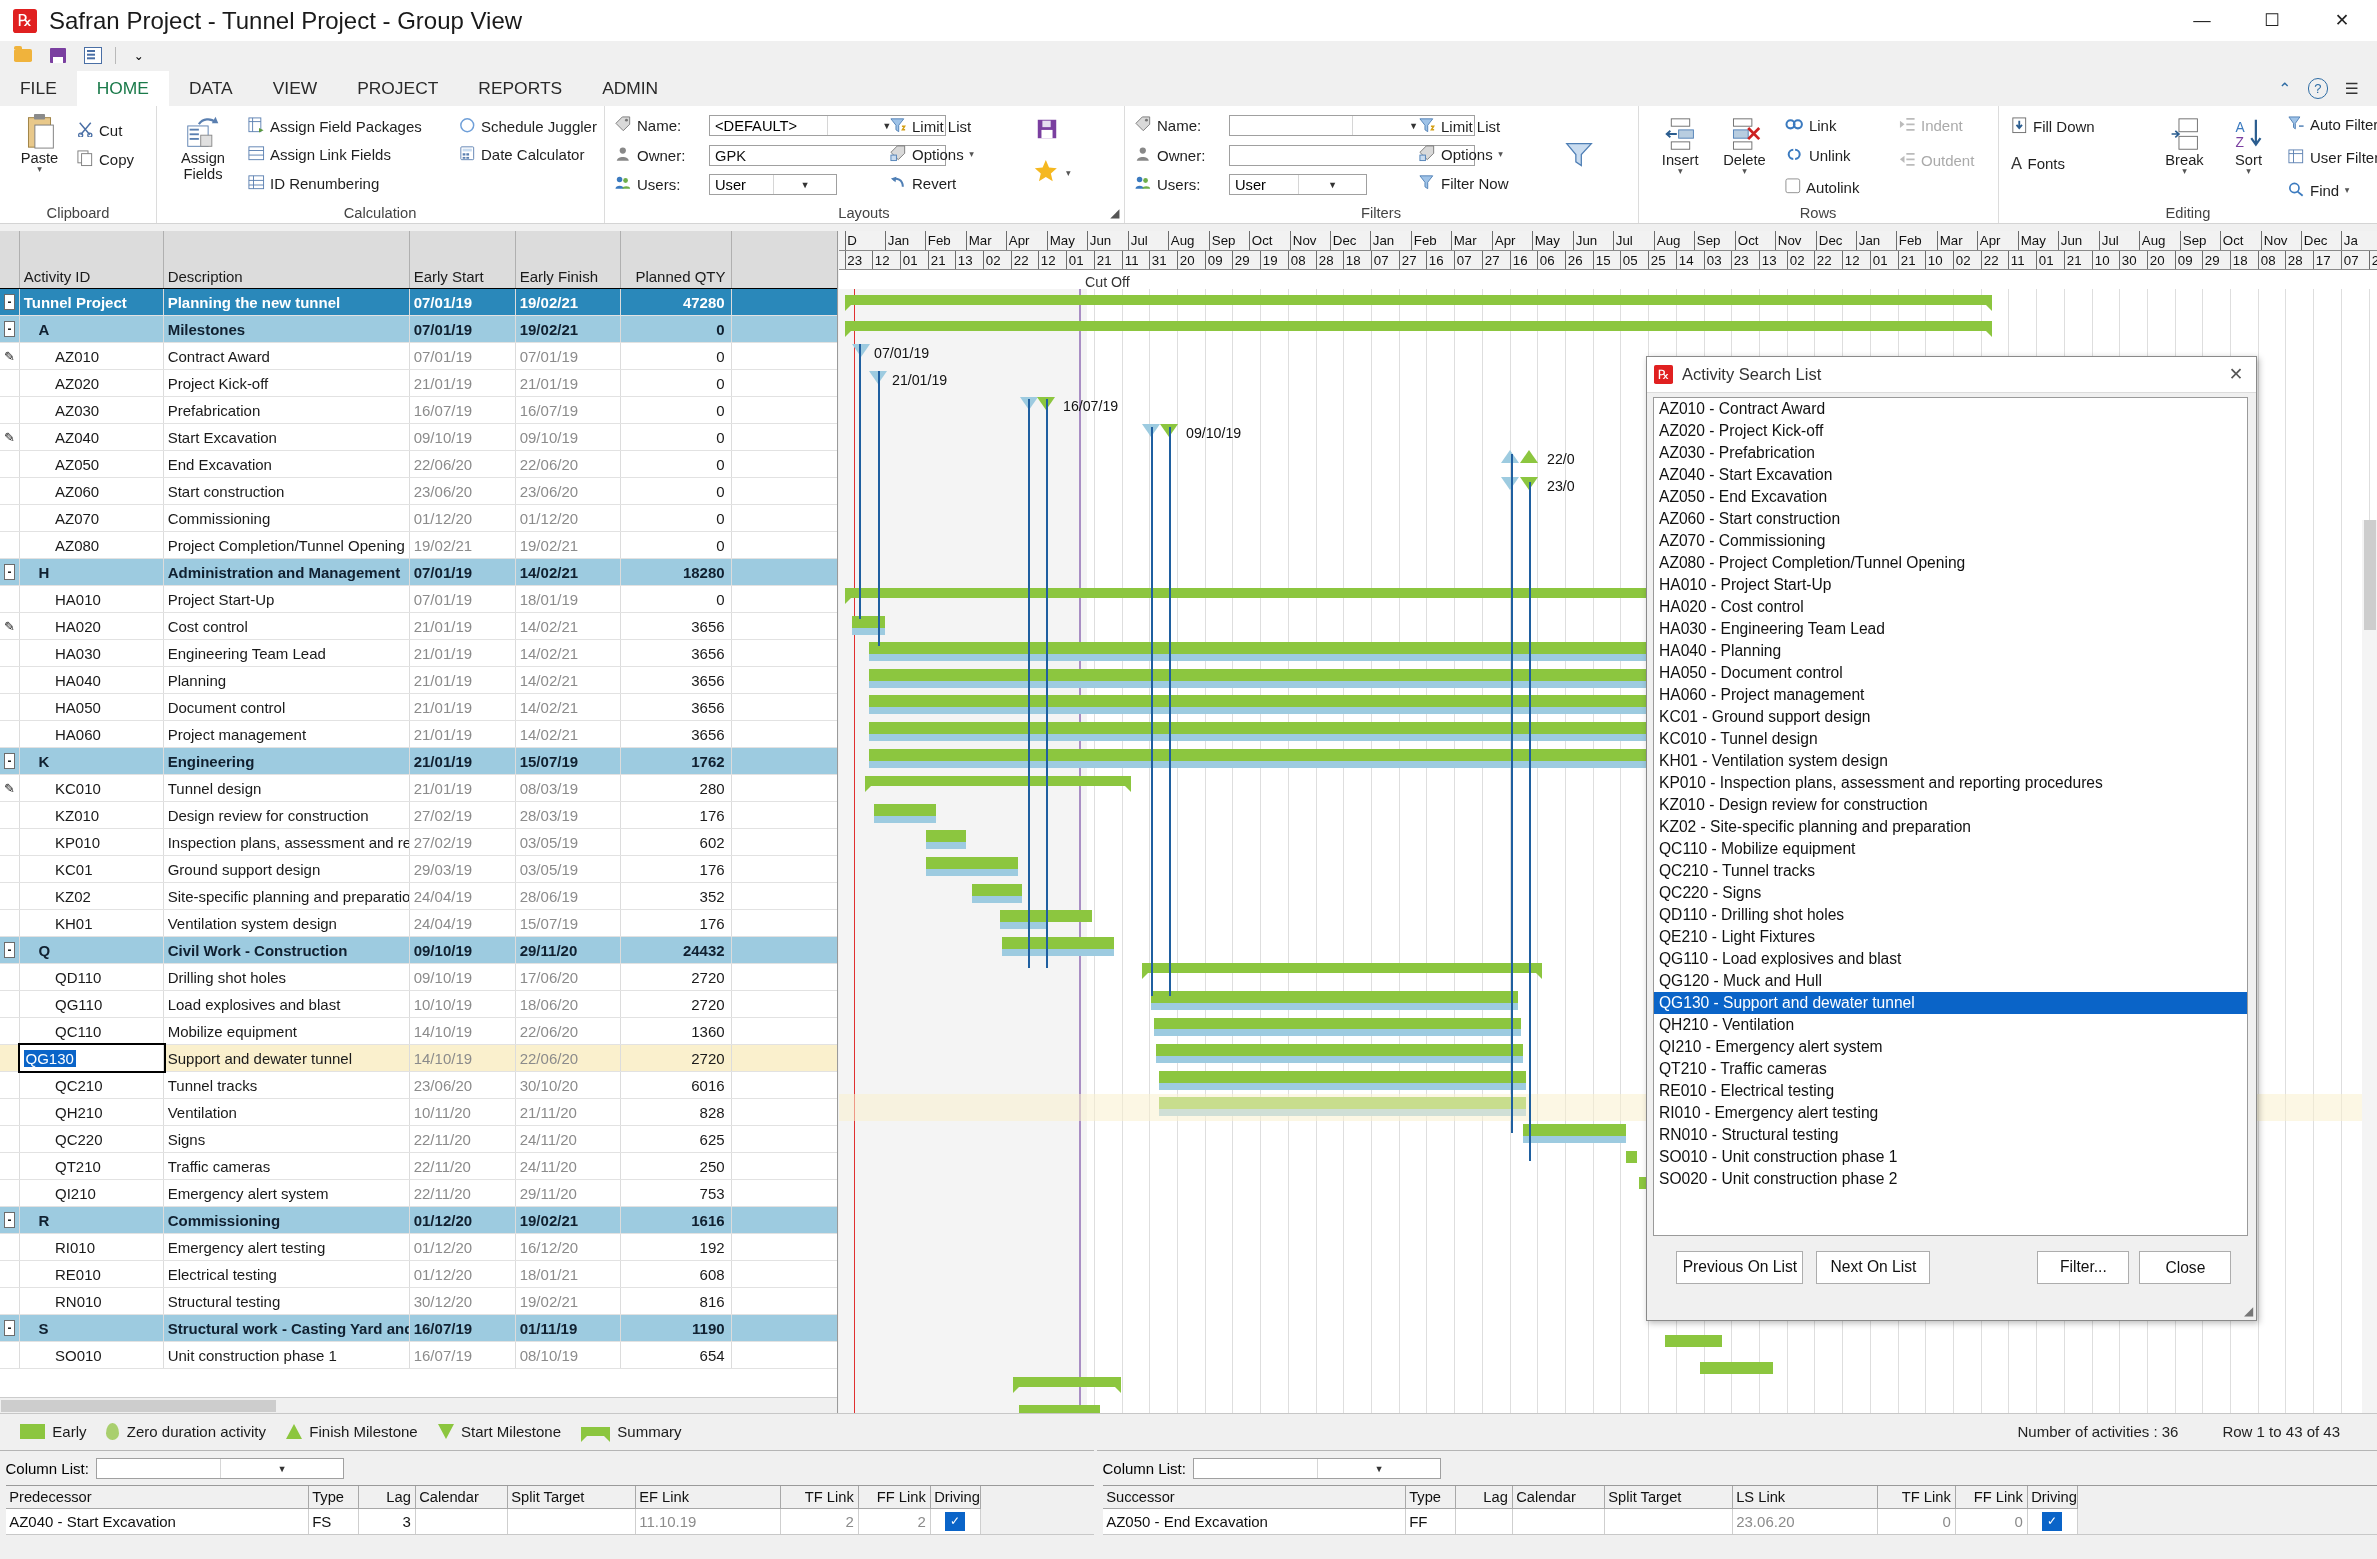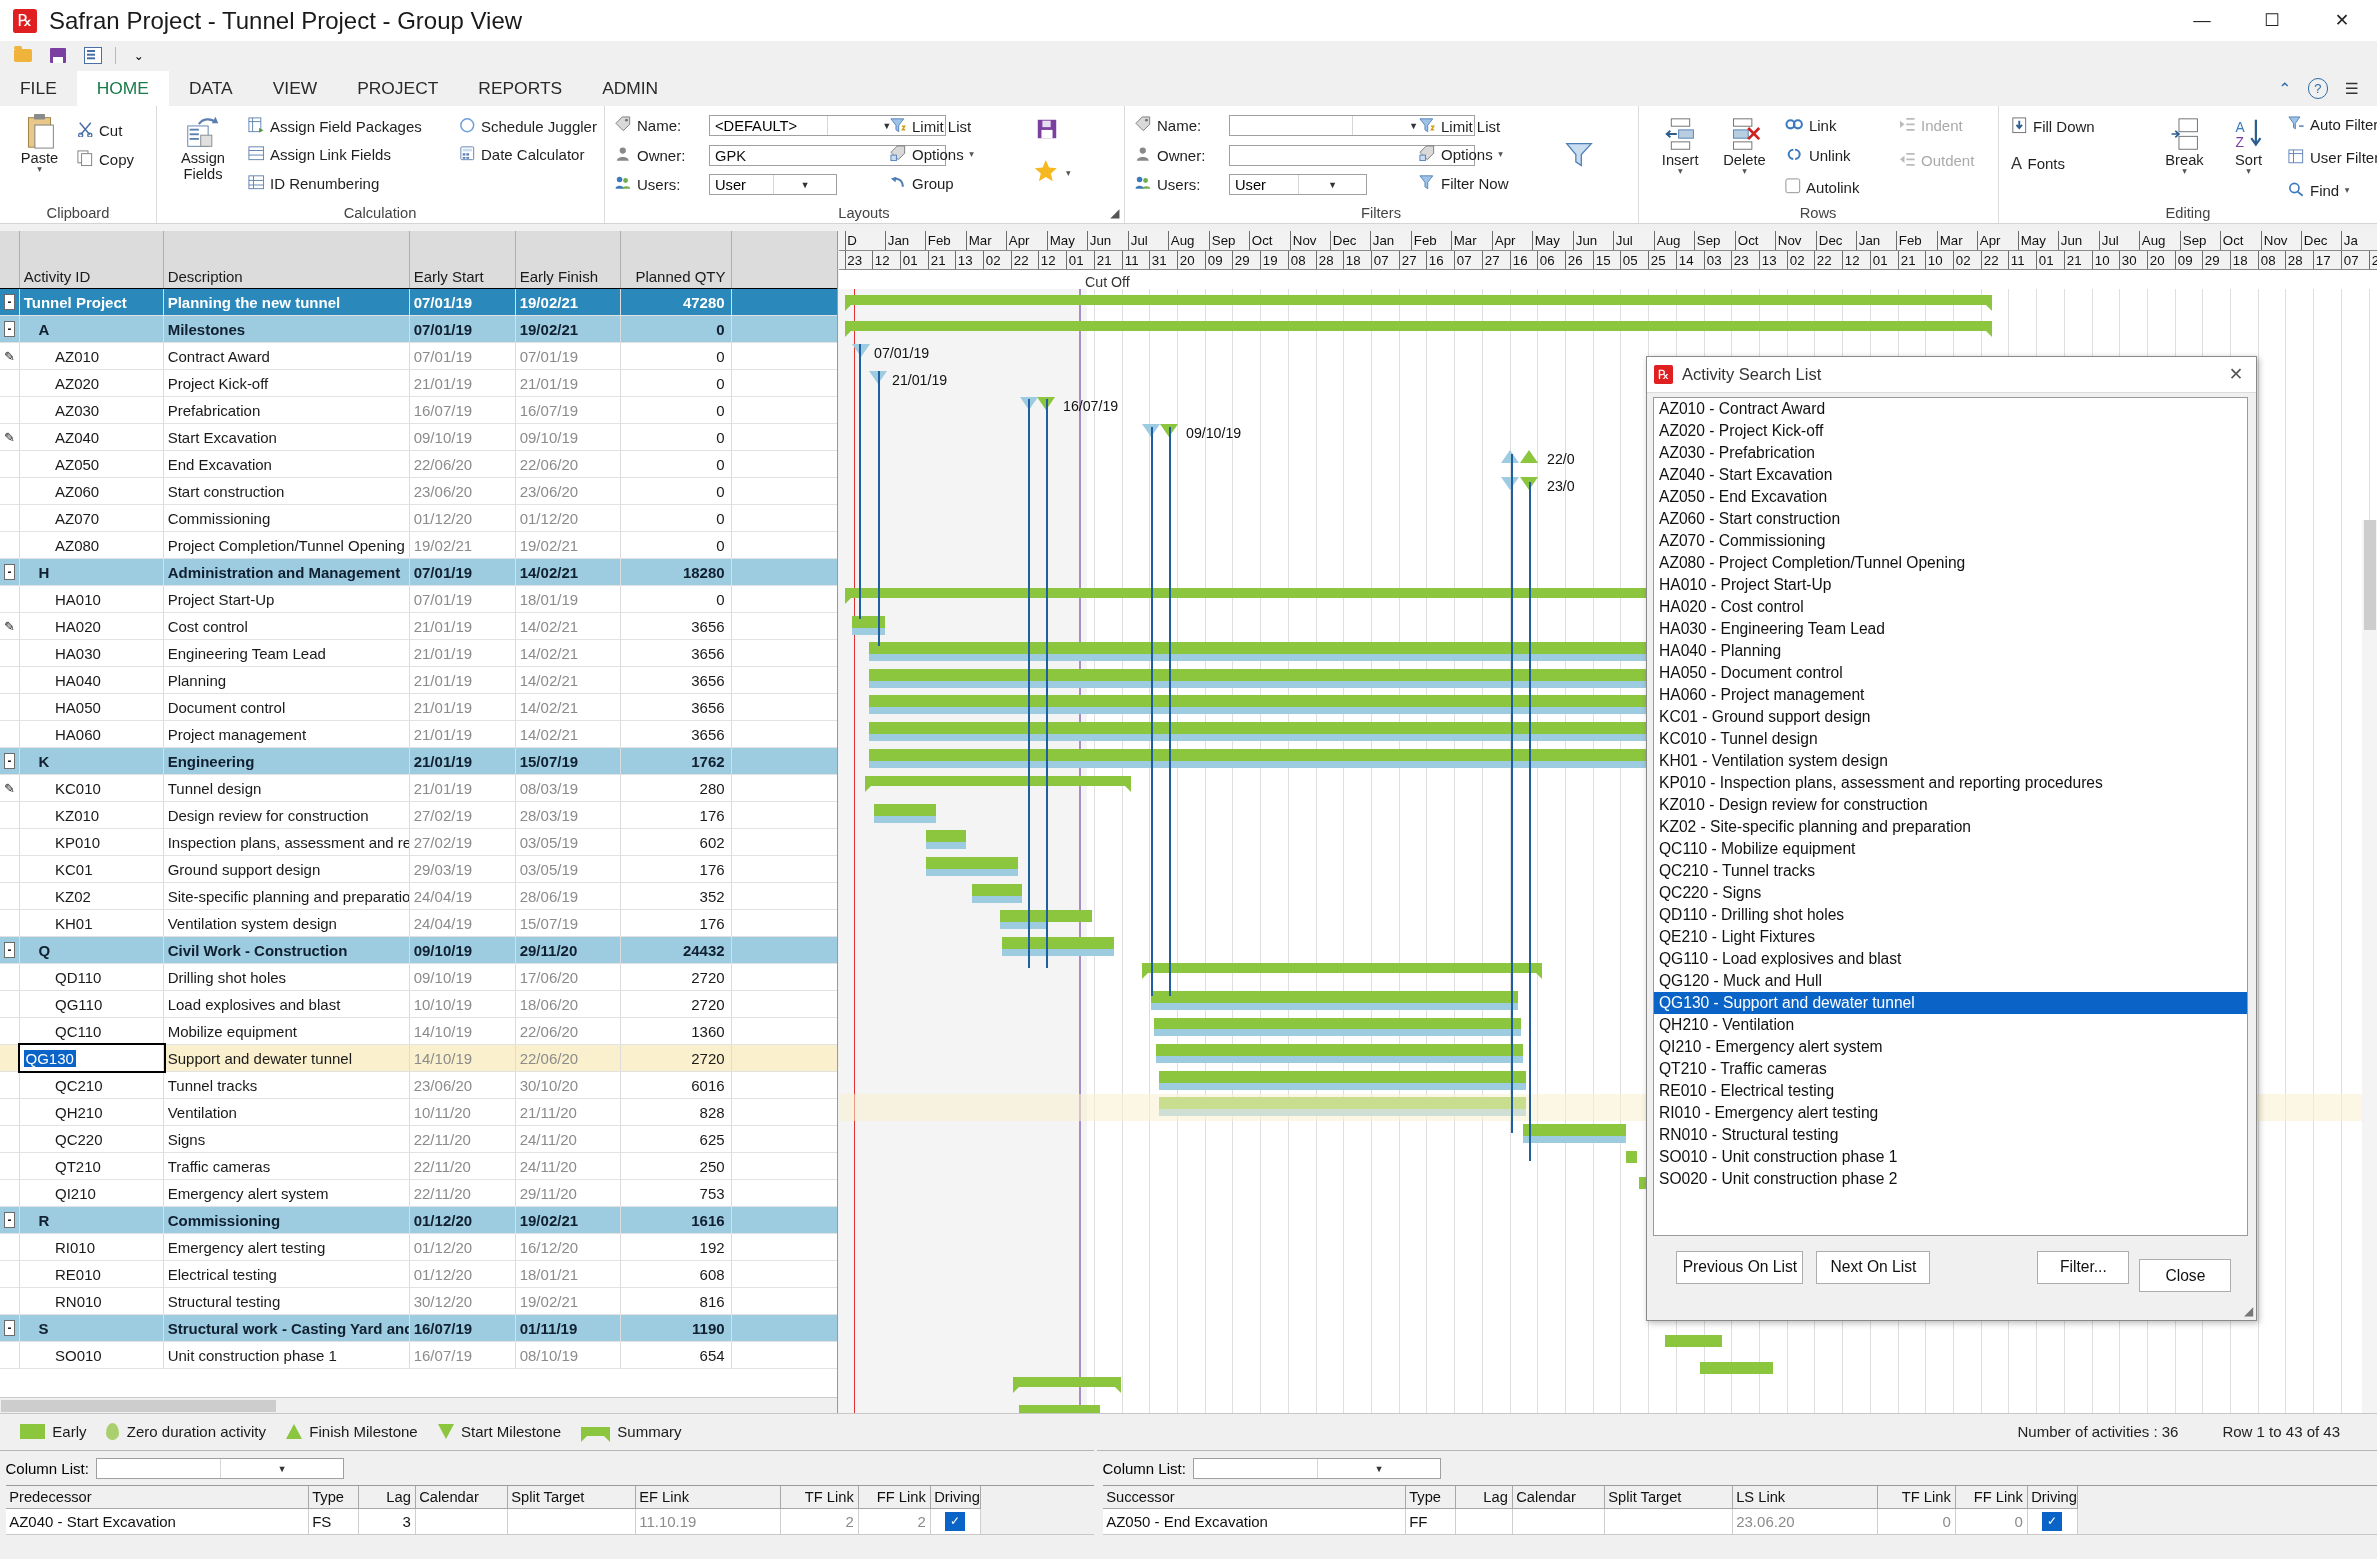--- a/index.html
+++ b/index.html
@@ -334,21 +334,21 @@
               <rect x="1" y="11" width="6" height="6" fill="#c9dcf0" stroke="#4f7fb5"></rect>
             </svg></span>
         <span>Options</span>
         <span class="caret">▾</span>
       </div>
       <div class="ritem" style="left:286px;top:68px;">
         <span><svg width="16.5" height="16.5" viewBox="0 0 18 18">
               <path d="M14 14 C14 6 7 4 3 6" stroke="#4f7fb5" stroke-width="2.2" fill="none"></path>
               <path d="M1 5 L7 3 L6 9 Z" fill="#4f7fb5"></path>
             </svg></span>
-        <span>Group</span>
+        <span>Revert</span>
       </div>
       <div class="ritem" style="left:431px;top:11px;">
         <span><svg width="24" height="24" viewBox="0 0 26 26">
               <rect x="3" y="3" width="20" height="20" fill="#7a3fa0"></rect>
               <rect x="7" y="14" width="12" height="9" fill="#fff"></rect>
               <rect x="8" y="4" width="9" height="7" fill="#e6ddf0"></rect>
             </svg></span>
       </div>
       <div class="ritem" style="left:429px;top:53px;">
         <span><svg width="27.5" height="26" viewBox="0 0 30 28">
@@ -1242,21 +1242,21 @@
         <div class="dli">RE010 - Electrical testing</div>
         <div class="dli">RI010 - Emergency alert testing</div>
         <div class="dli">RN010 - Structural testing</div>
         <div class="dli">SO010 - Unit construction phase 1</div>
         <div class="dli">SO020 - Unit construction phase 2</div>
       </div>
     <div class="dlg-btns">
       <div class="dbtn" style="left:23px;top:1.8px;width:125px;">Previous On List</div>
       <div class="dbtn" style="left:163px;top:1.8px;width:112px;">Next On List</div>
       <div class="dbtn" style="left:384px;top:1.8px;width:90px;">Filter...</div>
-      <div class="dbtn" style="left:486px;top:10px;width:90px;">Close</div>
+      <div class="dbtn" style="left:486px;top:2px;width:90px;">Close</div>
     </div>
     <div class="dlg-grip">◢</div>
   </div>
 
   <div class="legend">
     <div class="lg">
       <span class="lg-sq"></span>
       <span>Early</span>
     </div>
     <div class="lg">

